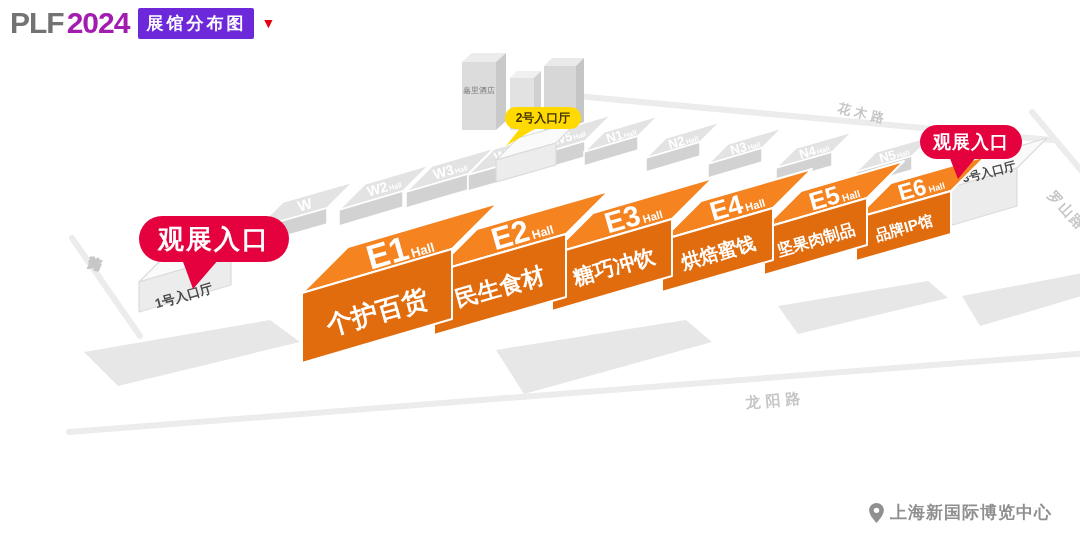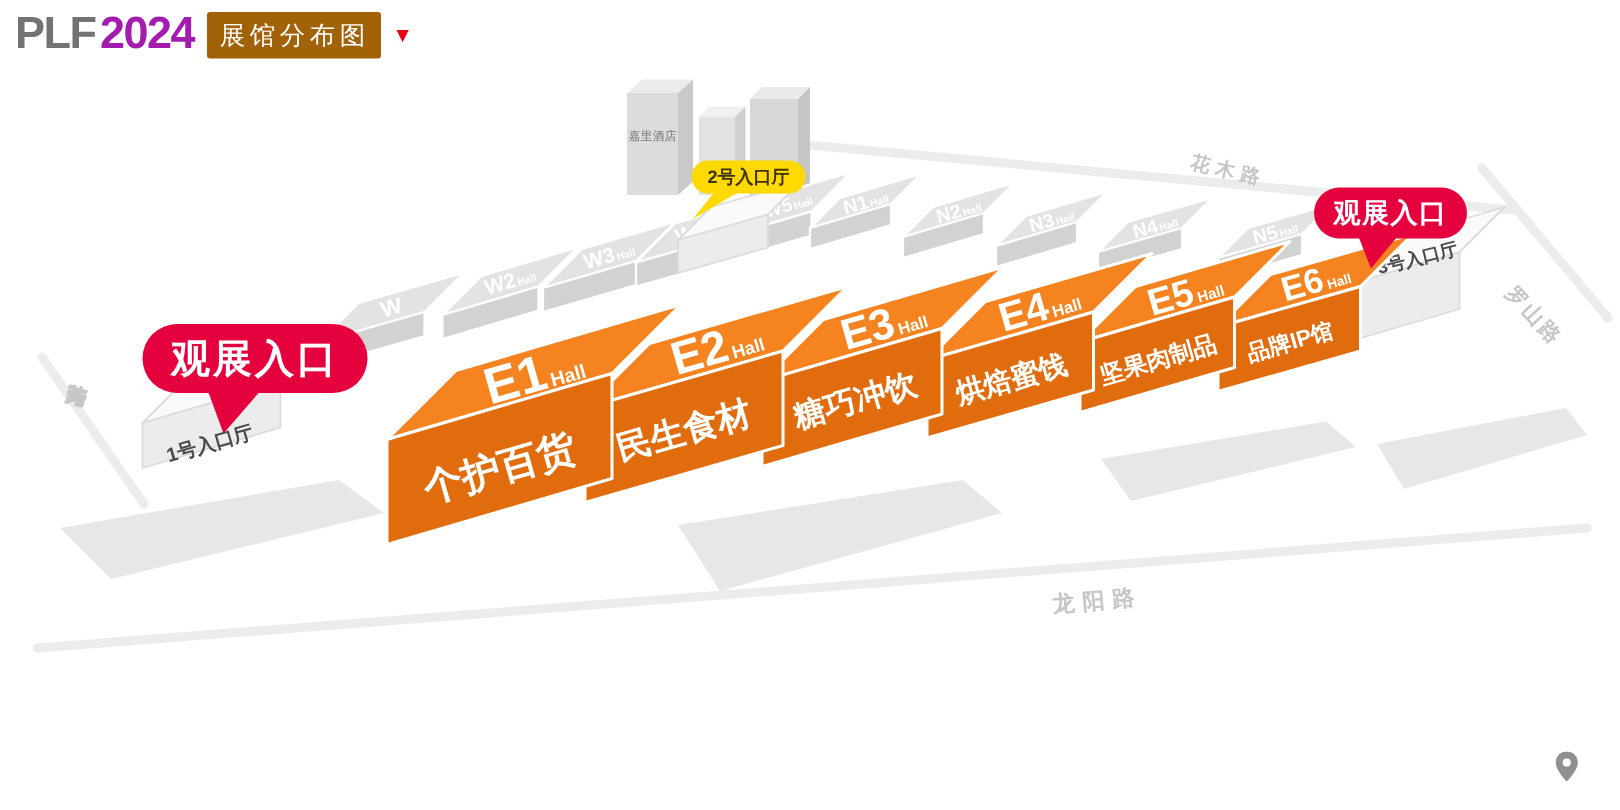--- a/index.html
+++ b/index.html
@@ -1,28 +1,28 @@
 <!DOCTYPE html>
 <html><head>
 <meta charset="utf-8">
 <style>
   html,body{margin:0;padding:0;}
   body{
     width:1080px;height:540px;position:relative;overflow:hidden;
     background:#ffffff;
     font-family:"Liberation Sans", sans-serif;
   }
-  .stage{position:absolute;inset:0;}
+  .stage{position:absolute;inset:0;padding-left:44px;}
   svg text{font-family:"Liberation Sans", sans-serif;}
 
   
   .header{position:absolute;top:6px;left:10px;display:flex;align-items:center;z-index:6;}
   .brand-plf{font-size:30px;font-weight:900;color:#737373;letter-spacing:-1px;}
   .brand-year{font-size:30px;font-weight:900;color:#a21caf;margin-left:3px;letter-spacing:-1px;}
-  .title-box{background:#a16207;color:#fff;font-size:17px;font-weight:400;
+  .title-box{background:#6d28d9;color:#fff;font-size:17px;font-weight:700;
              padding:4px 8px;margin-left:9px;letter-spacing:3px;border-radius:2px;}
   .title-arrow{color:#E60012;font-size:14px;margin-left:7px;}
 
   
   .footer{position:absolute;right:28px;top:501px;display:flex;align-items:center;gap:6px;z-index:6;}
   .footer .venue{font-size:17px;font-weight:bold;color:#8f8f8f;letter-spacing:1px;}
 
   
   .road-line{stroke:#ECECEC;stroke-width:6;stroke-linecap:round;}
   .patch{fill:#E7E7E7;}
@@ -221,13 +221,14 @@
   </g>
 
 </svg>
 </div>
 
 <div class="footer">
   <svg width="15" height="20" viewBox="0 0 14 19">
     <path d="M7 0C3.1 0 0 3.1 0 7c0 5.2 7 12 7 12s7-6.8 7-12C14 3.1 10.9 0 7 0z" fill="#909090"></path>
     <circle cx="7" cy="7" r="2.6" fill="#ffffff"></circle>
   </svg>
+  <span class="venue">上海新国际博览中心</span>
 </div>
 
 </body></html>

